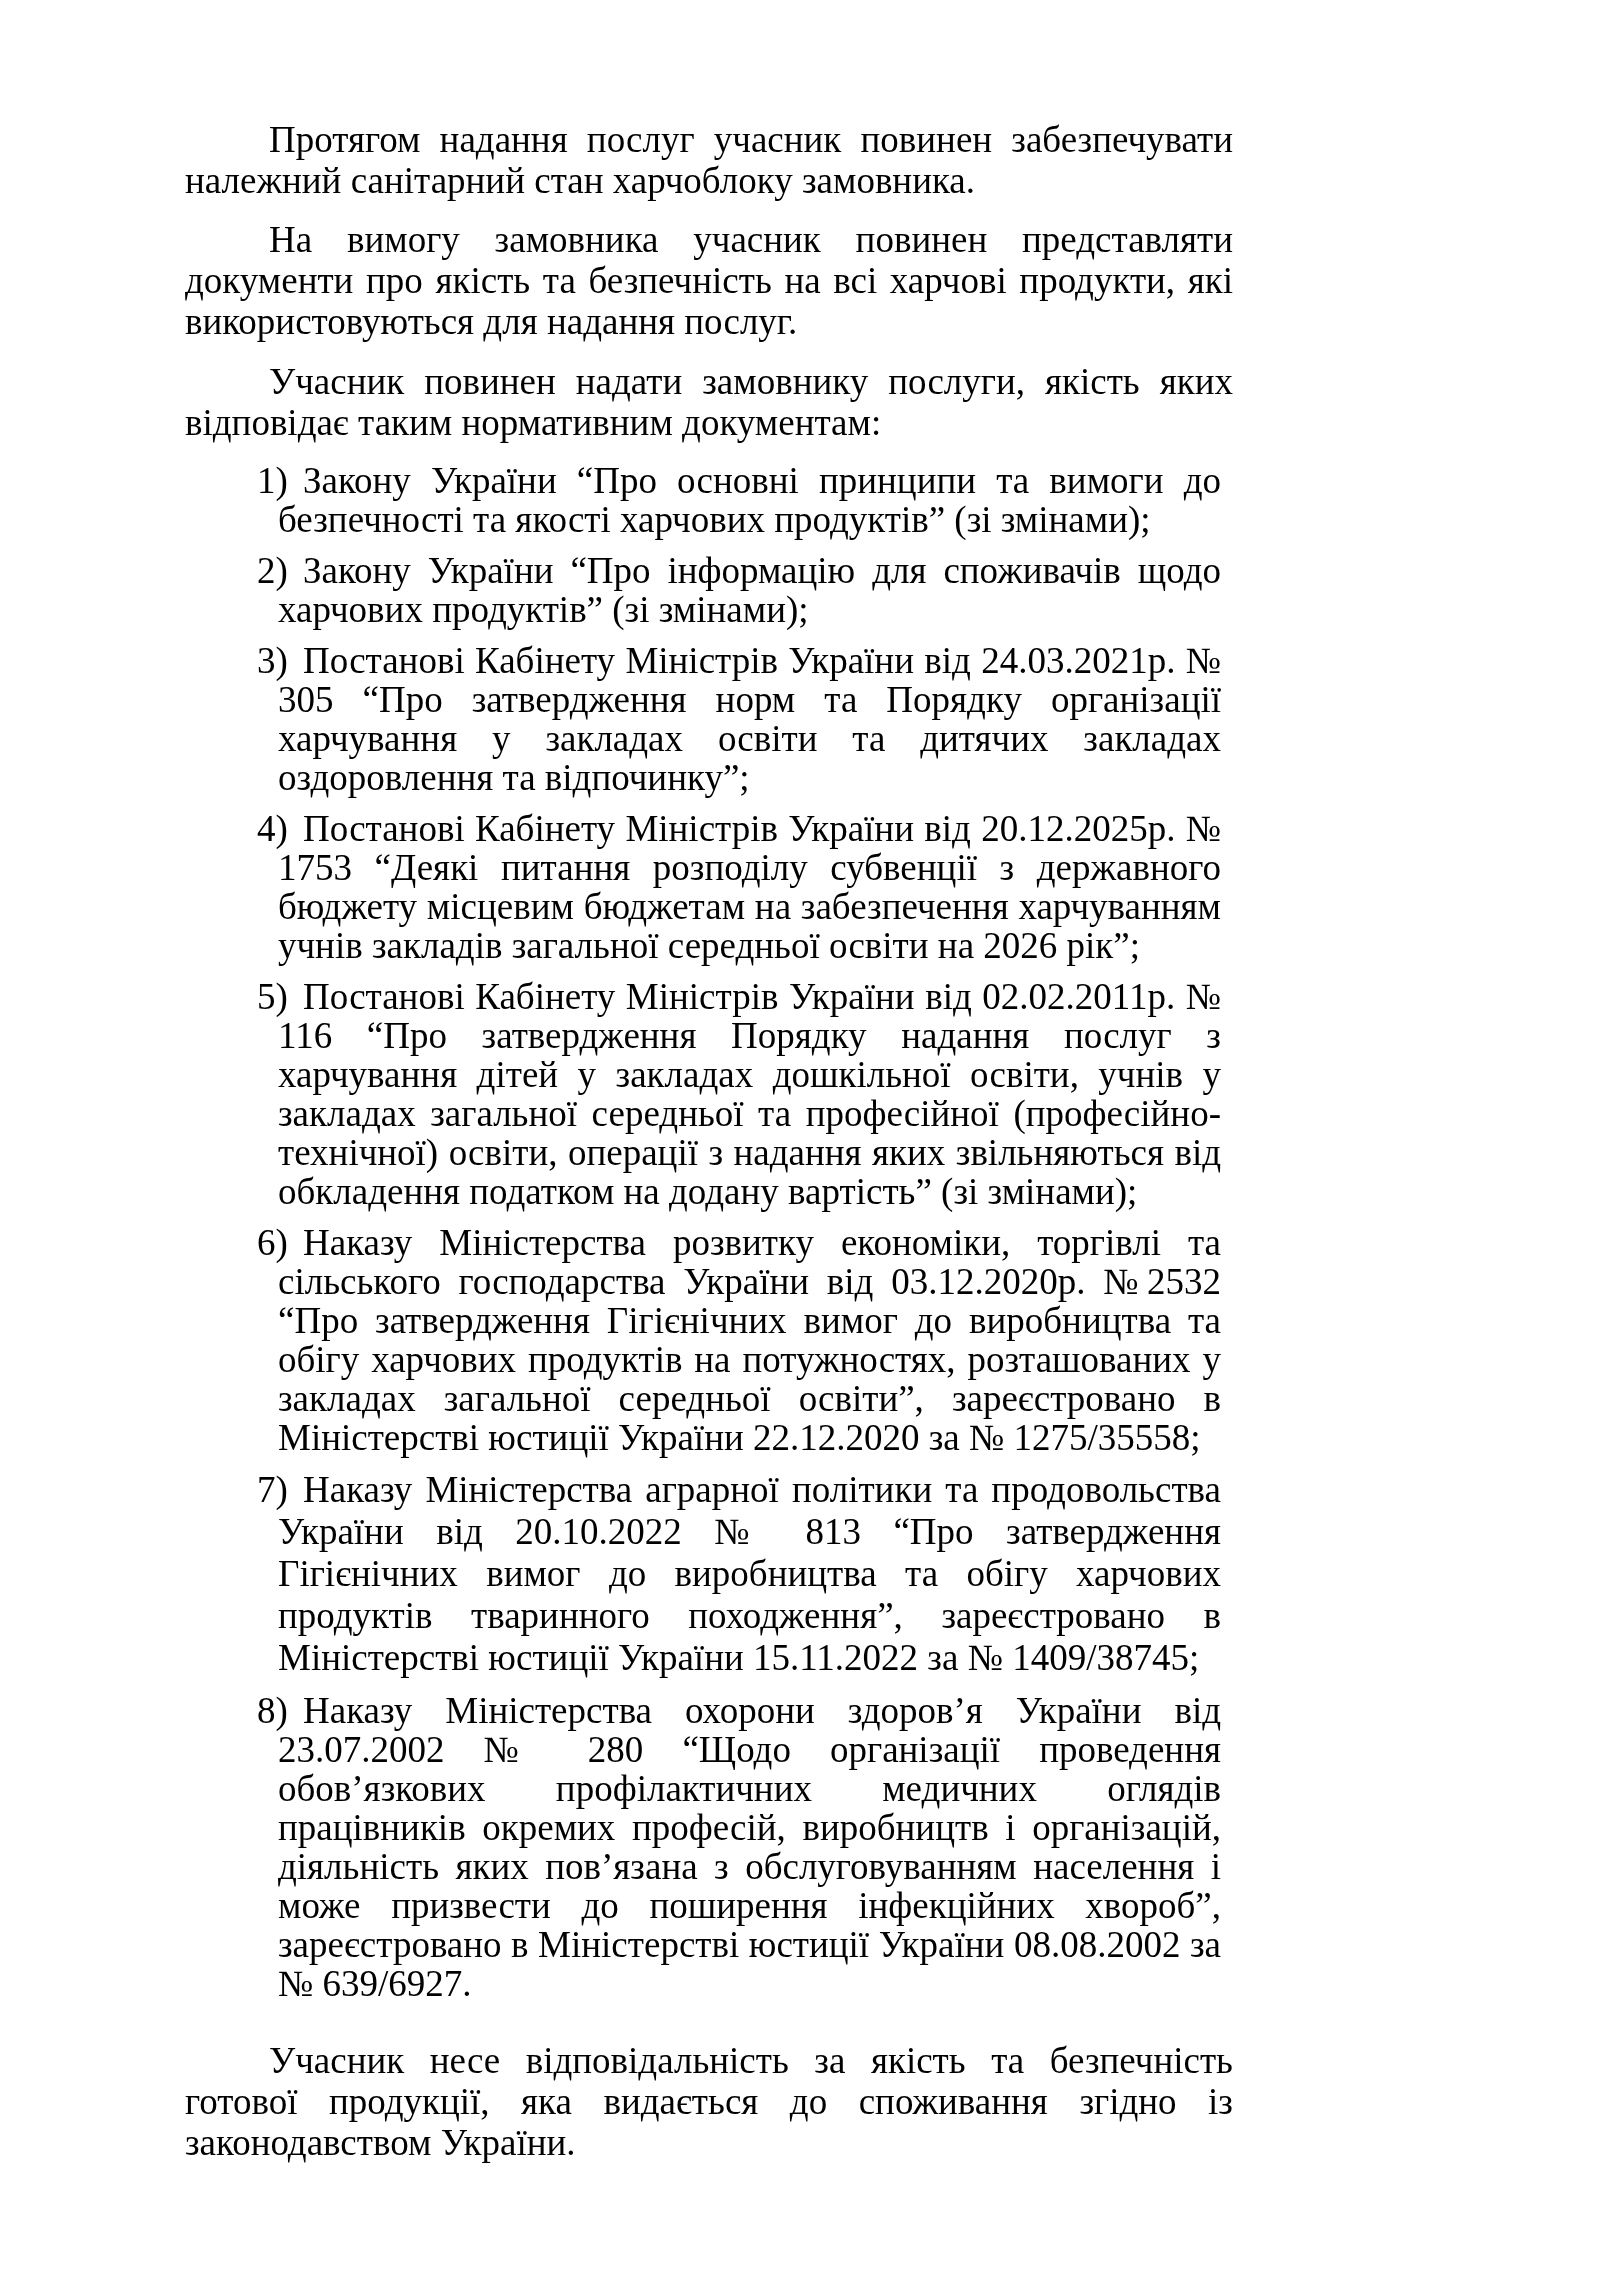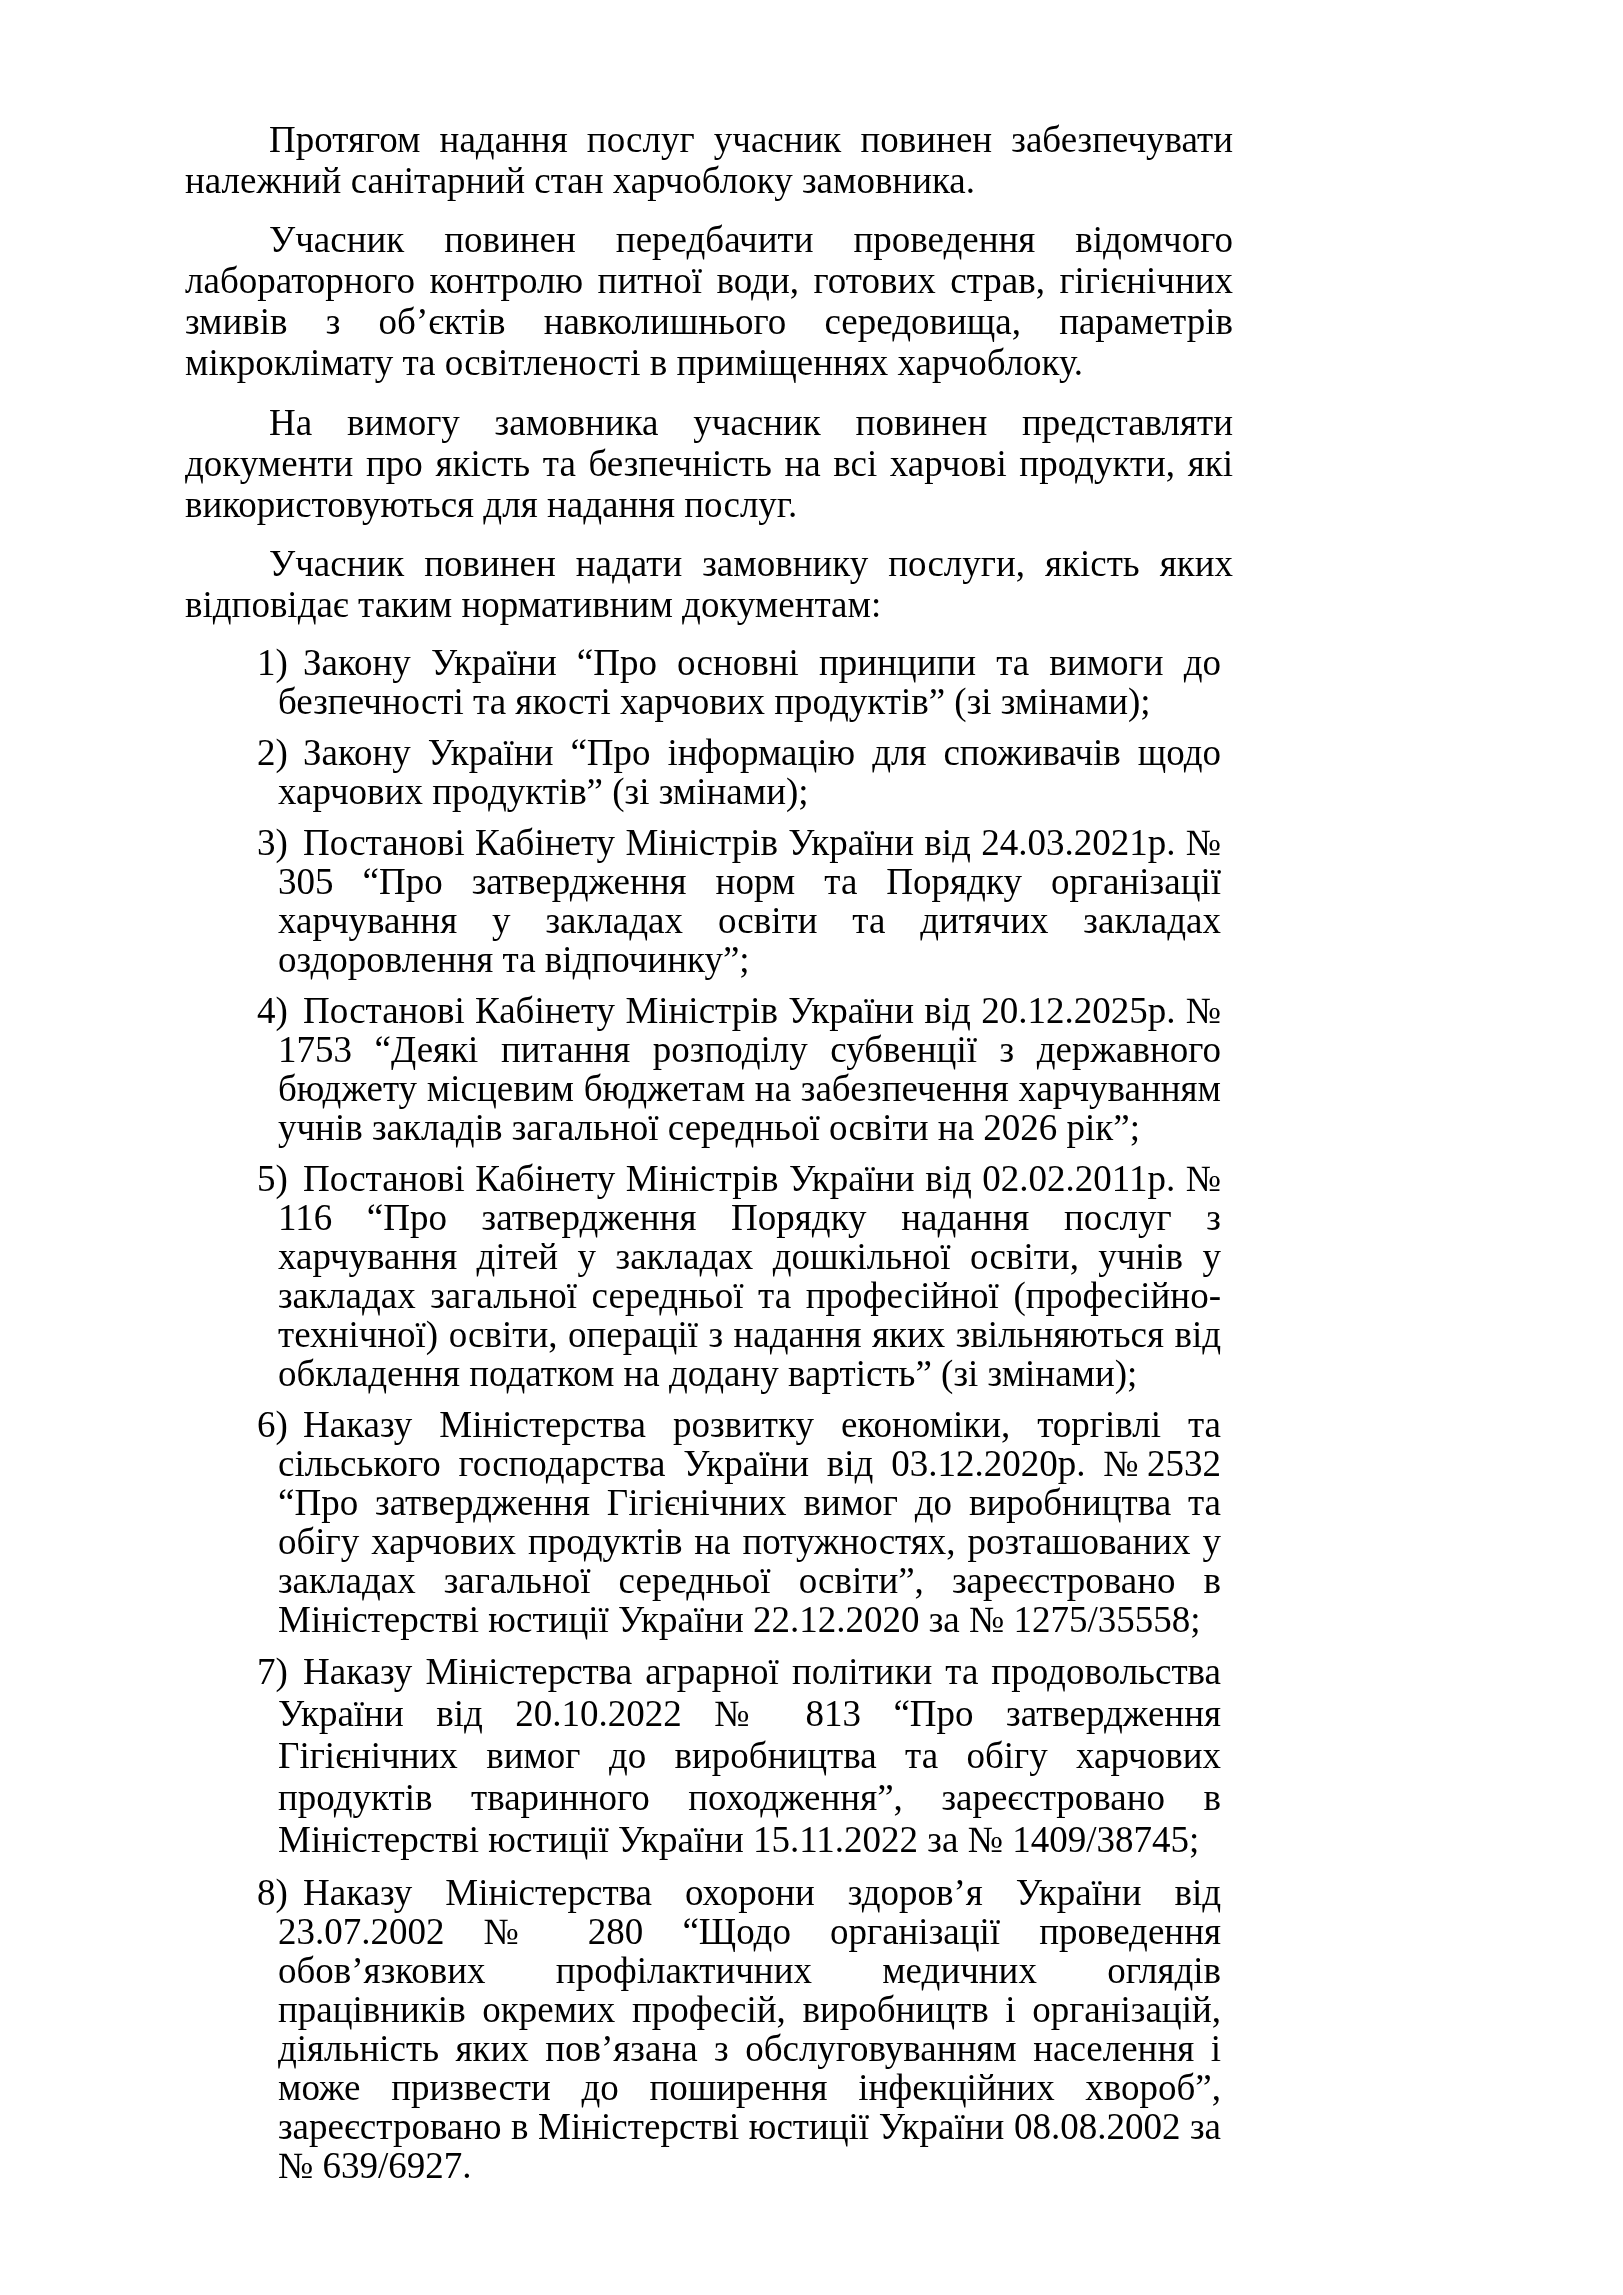--- a/index.html
+++ b/index.html
@@ -49,30 +49,30 @@
     margin-top: 37px;
     margin-bottom: 0;
   }
 </style>
 </head>
 <body>
 
 <div class="page">
 
   <p class="para">Протягом надання послуг учасник повинен забезпечувати належний санітарний стан харчоблоку замовника.</p>
-  <p class="para">Учасник повинен передбачити проведення відомчого лабораторного контролю питної води, готових страв, гігієнічних змивів з об’єктів навколишнього середовища, параметрів мікроклімату та освітленості в приміщеннях харчоблоку.</p>
   <p class="para">На вимогу замовника учасник повинен представляти документи про якість та безпечність на всі харчові продукти, які використовуються для надання послуг.</p>
   <p class="para">Учасник повинен надати замовнику послуги, якість яких відповідає таким нормативним документам:</p>
 
   <ol class="doc-list">
     <li><span class="num">1)</span><span class="li-text">Закону України “Про основні принципи та вимоги до безпечності та якості харчових продуктів” (зі змінами);</span></li>
     <li><span class="num">2)</span><span class="li-text">Закону України “Про інформацію для споживачів щодо харчових продуктів” (зі змінами);</span></li>
     <li><span class="num">3)</span><span class="li-text">Постанові Кабінету Міністрів України від 24.03.2021р. № 305 “Про затвердження норм та Порядку організації харчування у закладах освіти та дитячих закладах оздоровлення та відпочинку”;</span></li>
     <li><span class="num">4)</span><span class="li-text">Постанові Кабінету Міністрів України від 20.12.2025р. № 1753 “Деякі питання розподілу субвенції з державного бюджету місцевим бюджетам на забезпечення харчуванням учнів закладів загальної середньої освіти на 2026 рік”;</span></li>
     <li><span class="num">5)</span><span class="li-text">Постанові Кабінету Міністрів України від  02.02.2011р. № 116 “Про затвердження Порядку надання послуг з харчування дітей у закладах дошкільної освіти, учнів у закладах загальної середньої та професійної (професійно-технічної) освіти, операції з надання яких звільняються від обкладення податком на додану вартість” (зі змінами);</span></li>
     <li><span class="num">6)</span><span class="li-text">Наказу Міністерства розвитку економіки, торгівлі та сільського господарства України від 03.12.2020р. №2532 “Про затвердження Гігієнічних вимог до виробництва та обігу харчових продуктів на потужностях, розташованих у закладах загальної середньої освіти”, зареєстровано в Міністерстві юстиції України 22.12.2020 за № 1275/35558;</span></li>
     <li><span class="num">7)</span><span class="li-text">Наказу Міністерства аграрної політики та продовольства України  від 20.10.2022 № 813 “Про затвердження Гігієнічних вимог до виробництва та обігу харчових продуктів тваринного походження”, зареєстровано в Міністерстві юстиції України 15.11.2022 за № 1409/38745;</span></li>
     <li><span class="num">8)</span><span class="li-text">Наказу Міністерства охорони здоров’я України від 23.07.2002 № 280 “Щодо організації проведення обов’язкових профілактичних медичних оглядів працівників окремих професій, виробництв і організацій, діяльність яких пов’язана з обслуговуванням населення і може призвести до поширення інфекційних хвороб”, зареєстровано в Міністерстві юстиції України 08.08.2002 за № 639/6927.</span></li>
   </ol>
 
+  <p class="para closing">Учасник несе відповідальність за якість та безпечність готової продукції, яка видається до споживання згідно із законодавством України.</p>
 
 </div>
 
 
 </body></html>

